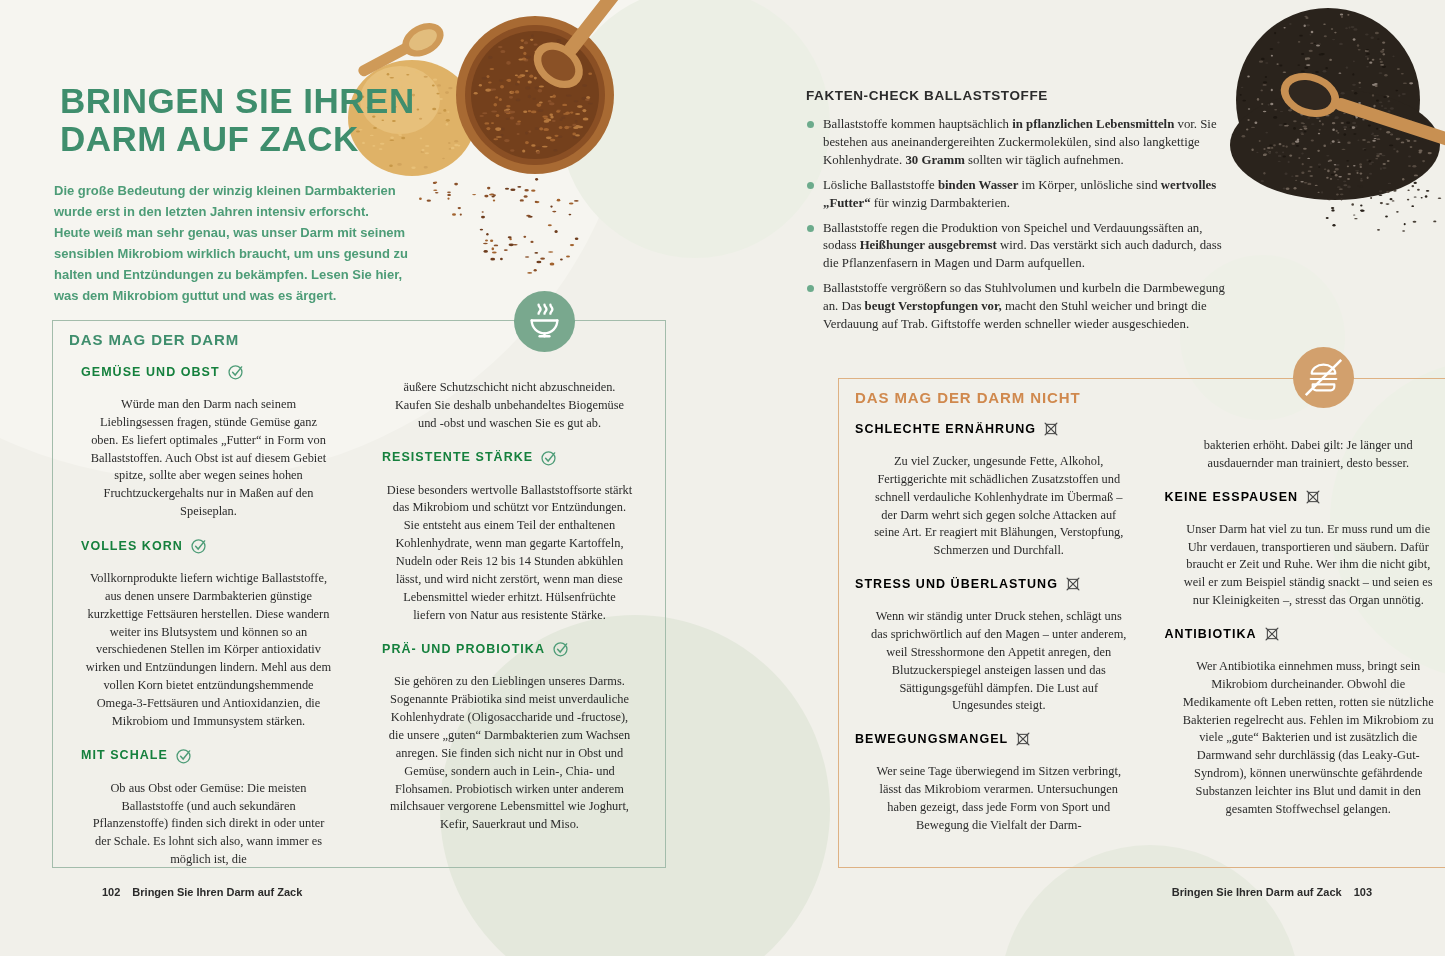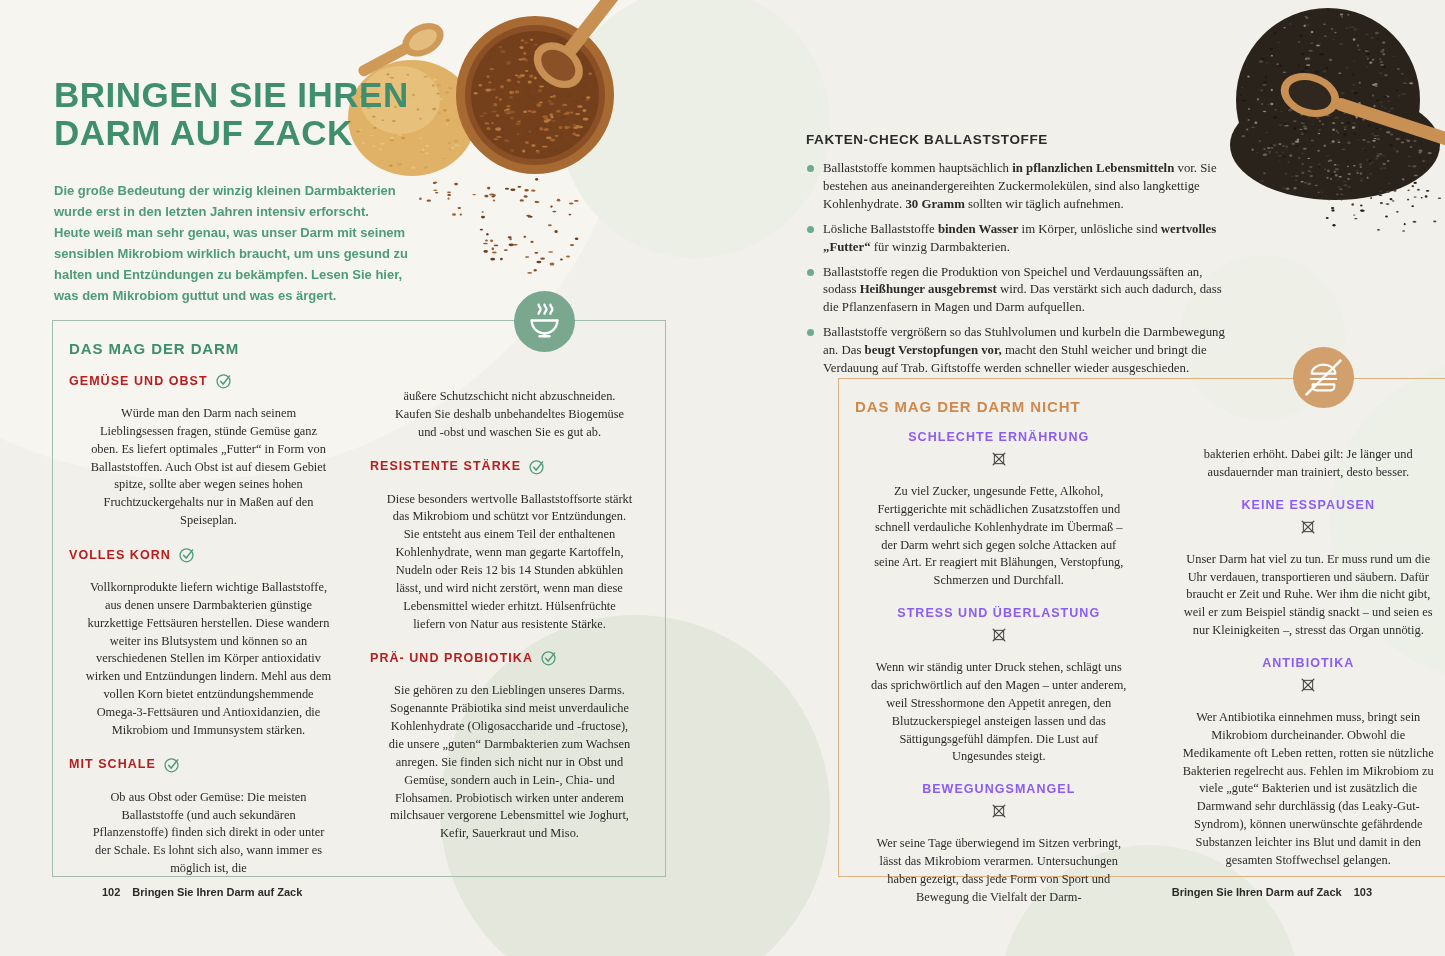--- a/index.html
+++ b/index.html
@@ -9,58 +9,58 @@
     font-family:"Liberation Serif", serif;
   }
   .deco{position:absolute;border-radius:50%;z-index:0;}
   .layer{position:absolute;z-index:1;}
   .zcontent{position:absolute;z-index:2;}
 
   #page-title{
     left:54px;top:76px;width:370px;
     font-family:"Liberation Sans",sans-serif;font-weight:700;
     font-size:35px;line-height:1.08;color:#3f8e6d;letter-spacing:.5px;
-    white-space:pre-line;margin:0;
+    white-space:pre-line;margin:6px;
   }
   #intro{
     left:54px;top:180px;width:354px;margin:0;
     font-family:"Liberation Sans",sans-serif;font-weight:700;
     font-size:13px;line-height:1.62;color:#4d9c77;
   }
 
   
-  #facts{left:806px;top:88px;width:420px;margin-top:44px;}
+  #facts{left:806px;top:88px;width:420px;}
   #facts-title{
     font-family:"Liberation Sans",sans-serif;font-weight:700;
     font-size:13.5px;letter-spacing:.6px;color:#2b2b2b;margin:0 0 13px 0;
   }
   .fact{position:relative;padding-left:17px;font-size:12.8px;line-height:1.4;margin-bottom:7px;hyphens:auto;}
   .fact .dot{position:absolute;left:1px;top:5px;width:7px;height:7px;border-radius:50%;background:#6cab8c;}
   .fact b{font-weight:700;}
 
   
-  .info-box{position:absolute;z-index:2;background:transparent;border:1px solid;padding:15px 16px 12px;}
+  .info-box{position:absolute;z-index:2;background:transparent;border:1px solid;padding:6px 16px 12px;}
   #likes-box{left:52px;top:320px;width:580px;height:528px;border-color:#a3bcab;}
   #dislikes-box{left:838px;top:378px;width:597px;height:470px;border-color:#deb183;}
   .box-title{
     font-family:"Liberation Sans",sans-serif;font-weight:700;
     font-size:15px;letter-spacing:.9px;margin:4px 0 15px 0;
   }
   #likes-box .box-title{color:#3f8e6d;}
   #dislikes-box .box-title{color:#d0894e;}
   .cols{display:flex;gap:22px;}
   .col{flex:1;min-width:0;}
   .section{margin-bottom:13px;}
   .sec-head{
     display:flex;align-items:center;gap:7px;
     font-family:"Liberation Sans",sans-serif;font-weight:700;
     font-size:12.5px;letter-spacing:1.05px;margin-bottom:4px;white-space:nowrap;
   }
-  .sec-head.green{color:#b91c1c;}
-  .sec-head.orange{color:#8b5cf6;flex-direction:column;}
+  .sec-head.green{color:#15803d;margin-left:12px;}
+  .sec-head.orange{color:#000000;}
   .sec-head .sec-icon{display:inline-flex;flex:0 0 auto;}
   .sec-text{font-size:12.4px;line-height:1.44;margin:16px;hyphens:auto;text-align:center;}
 
   
   .box-badge{position:absolute;width:63px;height:63px;z-index:3;}
   #likes-badge{left:460px;top:-31px;}
   #dislikes-badge{left:453px;top:-33px;}
 
   
   .footer{

